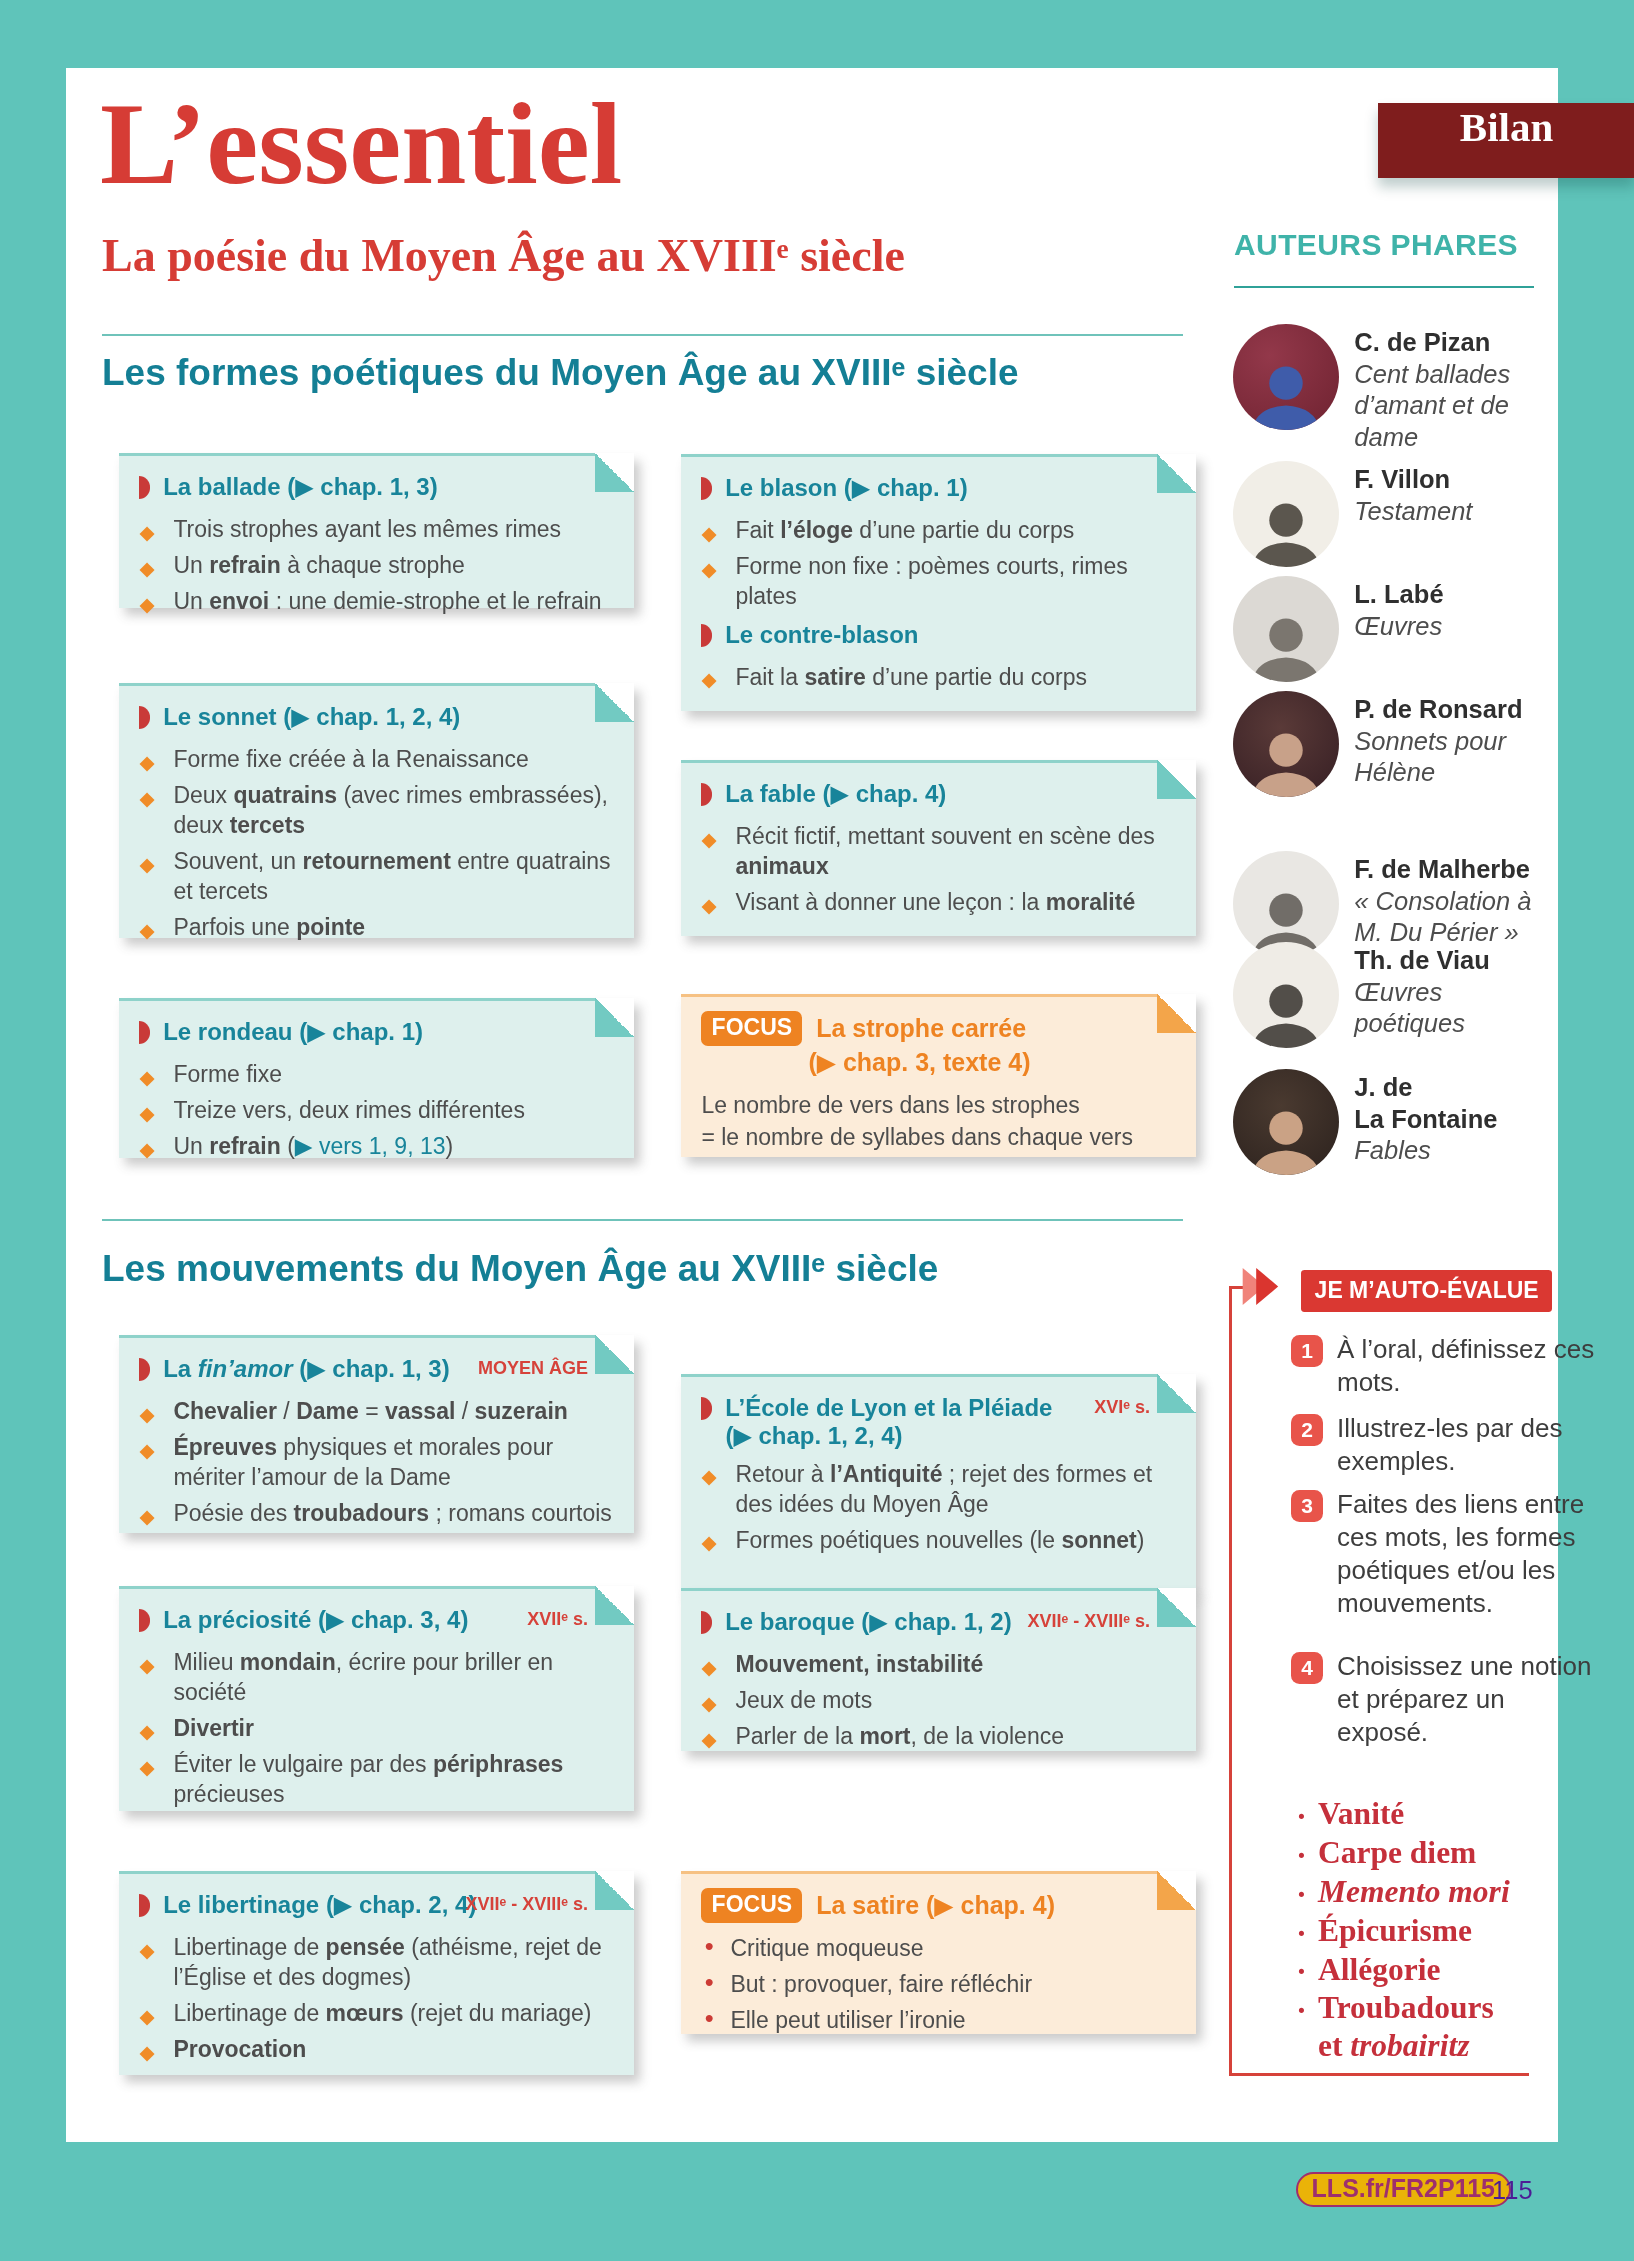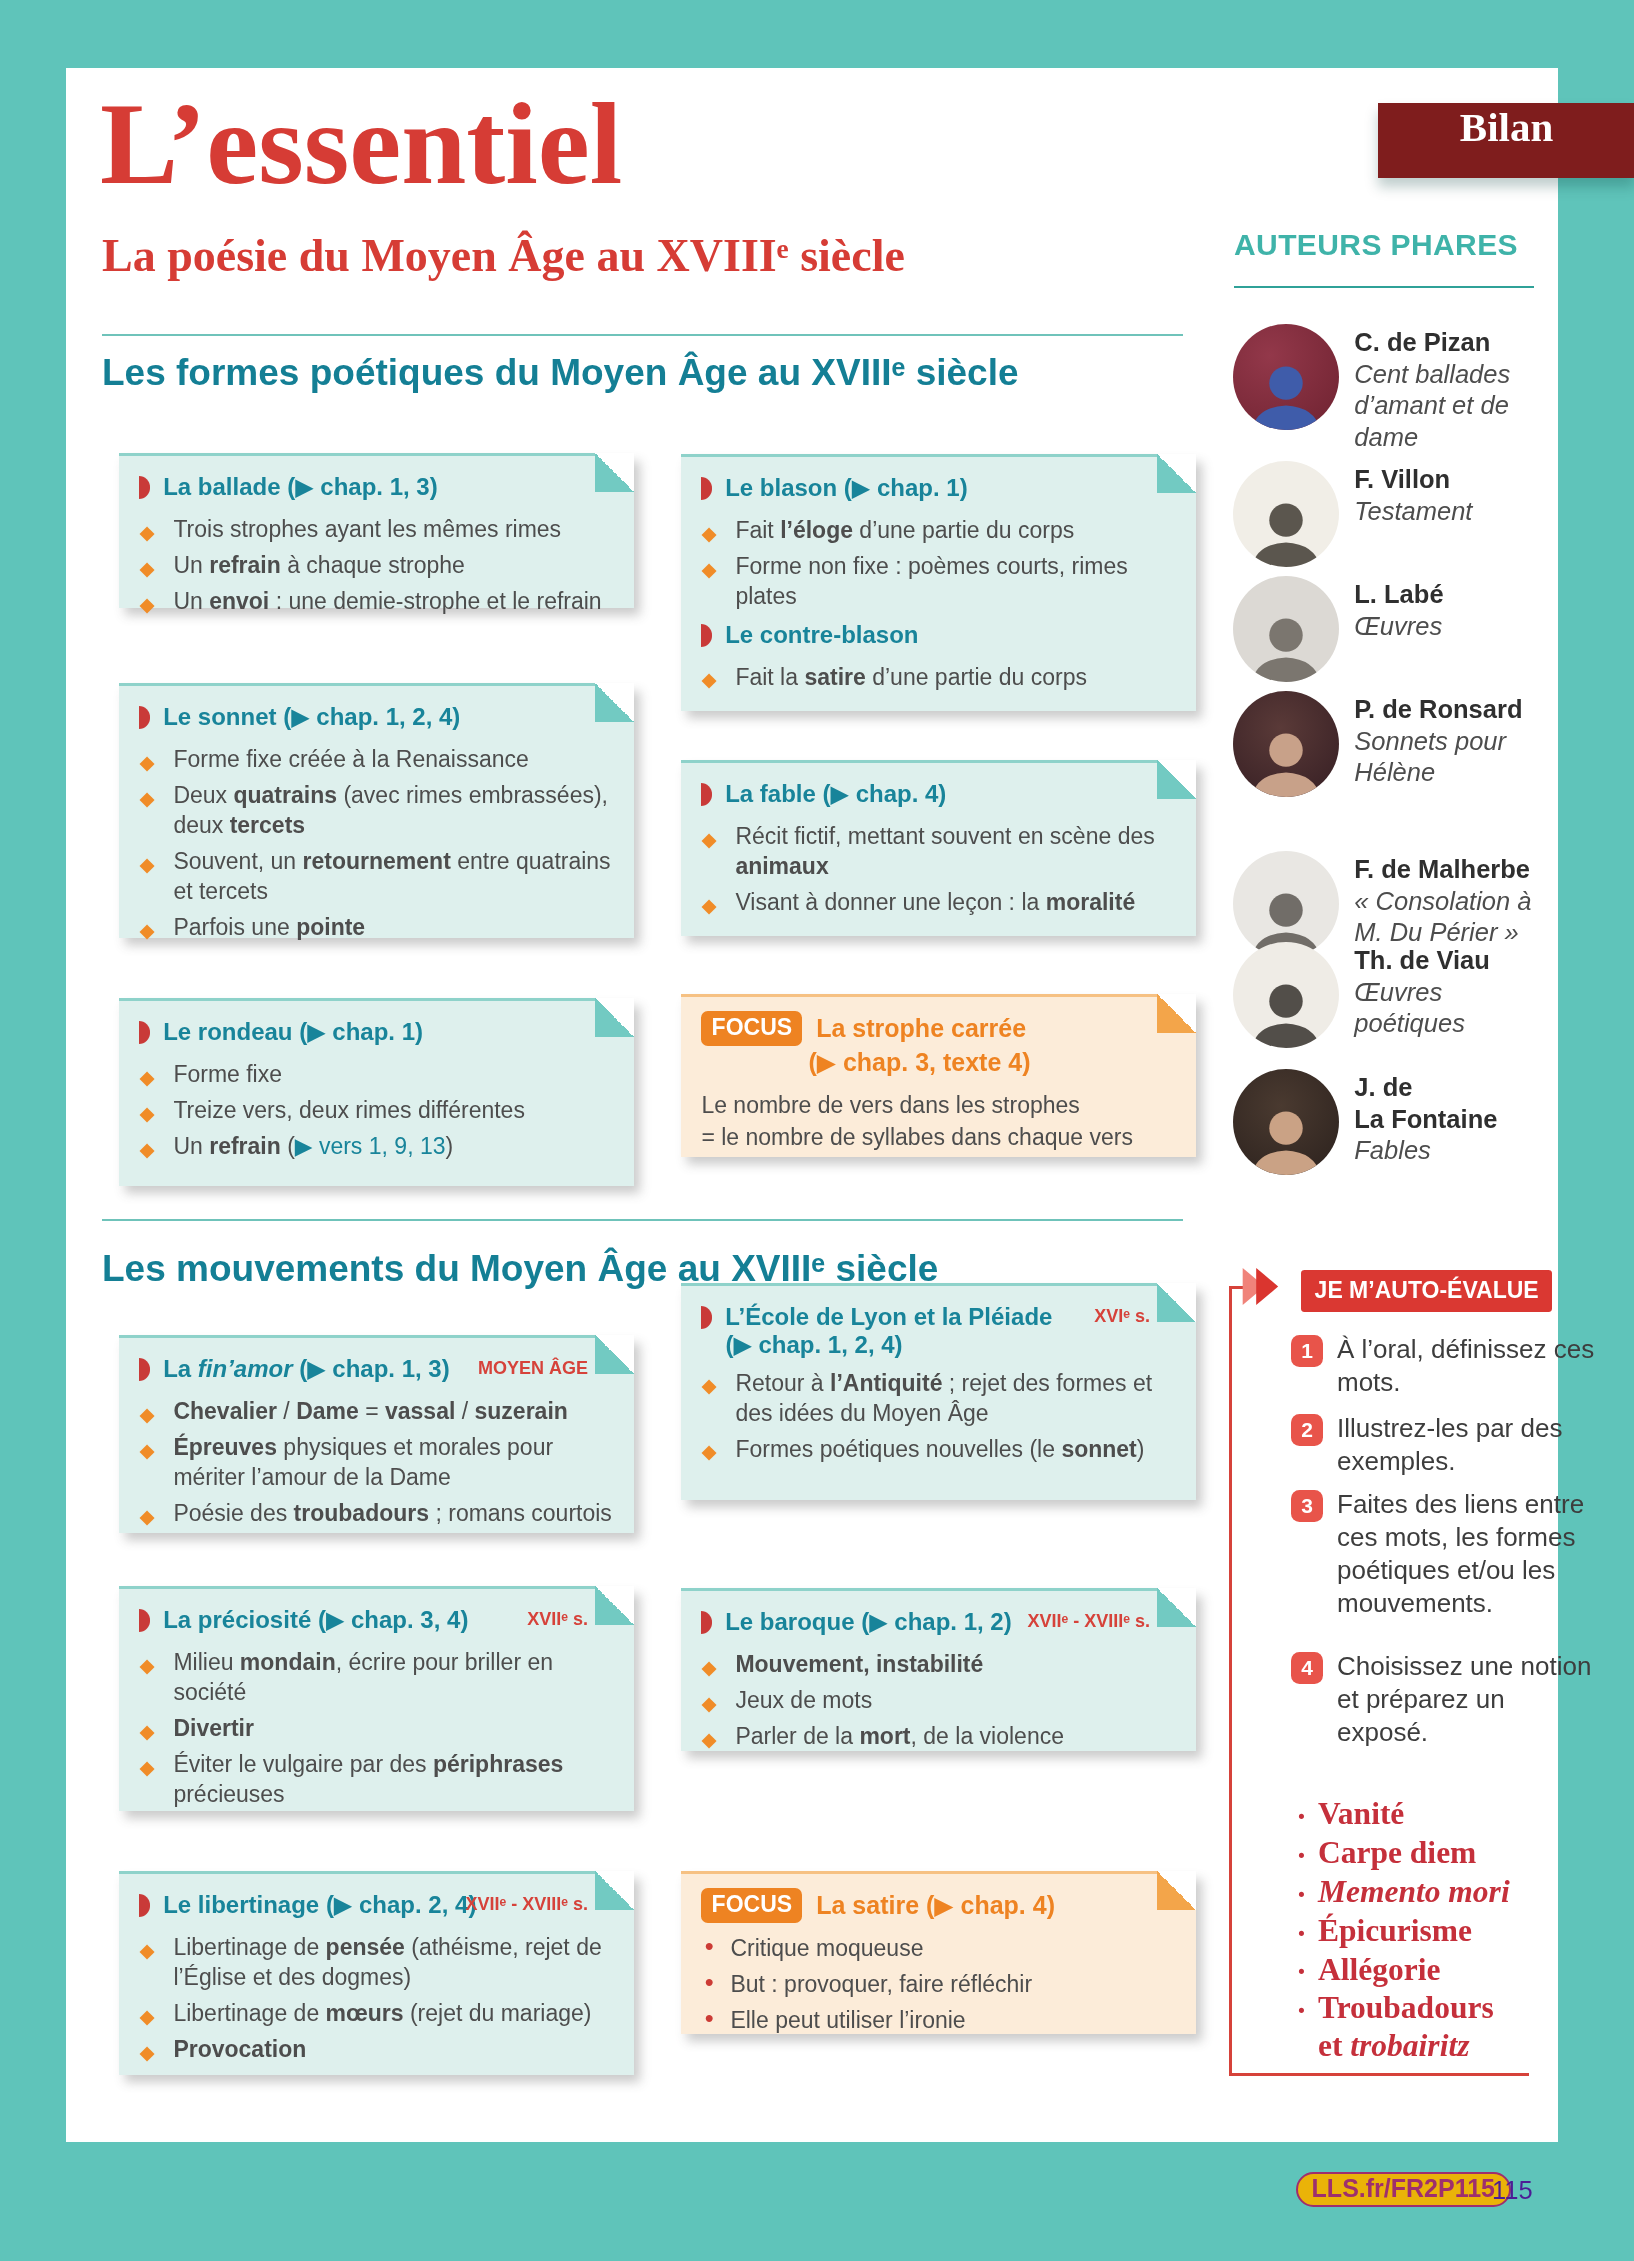--- a/index.html
+++ b/index.html
@@ -102,21 +102,21 @@
     <div class="trow">
       <span class="marker"></span>
       <span class="ctitle">Le sonnet (▶ chap. 1, 2, 4)</span>
     </div>
     <div class="bullet"><span class="bi">◆</span><span>Forme fixe créée à la Renaissance</span></div>
     <div class="bullet"><span class="bi">◆</span><span><span>Deux </span><span style="font-weight: 700;">quatrains</span><span> (avec rimes embrassées), deux </span><span style="font-weight: 700;">tercets</span></span></div>
     <div class="bullet"><span class="bi">◆</span><span><span>Souvent, un </span><span style="font-weight: 700;">retournement</span><span> entre quatrains et tercets</span></span></div>
     <div class="bullet"><span class="bi">◆</span><span><span>Parfois une </span><span style="font-weight: 700;">pointe</span></span></div>
   </div>
 
-  <div class="card" style="left:119px;top:998px;height:188px;">
+  <div class="card" style="left:119px;top:998px;height:160px;">
     <div class="fold"></div>
     <div class="trow">
       <span class="marker"></span>
       <span class="ctitle">Le rondeau (▶ chap. 1)</span>
     </div>
     <div class="bullet"><span class="bi">◆</span><span>Forme fixe</span></div>
     <div class="bullet"><span class="bi">◆</span><span>Treize vers, deux rimes différentes</span></div>
     <div class="bullet"><span class="bi">◆</span><span><span>Un </span><span style="font-weight: 700;">refrain</span><span> (</span><span style="color: rgb(24, 132, 154);">▶ vers 1, 9, 13</span><span>)</span></span></div>
   </div>
 
@@ -164,21 +164,21 @@
     <div class="trow">
       <span class="marker"></span>
       <span class="ctitle"><span>La </span><span style="font-style: italic;">fin’amor</span><span> (▶ chap. 1, 3)</span></span>
       <span class="era">MOYEN ÂGE</span>
     </div>
     <div class="bullet"><span class="bi">◆</span><span><span style="font-weight: 700;">Chevalier</span><span> / </span><span style="font-weight: 700;">Dame</span><span> = </span><span style="font-weight: 700;">vassal</span><span> / </span><span style="font-weight: 700;">suzerain</span></span></div>
     <div class="bullet"><span class="bi">◆</span><span><span style="font-weight: 700;">Épreuves</span><span> physiques et morales pour mériter l’amour de la Dame</span></span></div>
     <div class="bullet"><span class="bi">◆</span><span><span>Poésie des </span><span style="font-weight: 700;">troubadours</span><span> ; romans courtois</span></span></div>
   </div>
 
-  <div class="card" style="left:681px;top:1283px;height:217px;">
+  <div class="card" style="left:681px;top:1374px;height:217px;">
     <div class="fold"></div>
     <div class="trow" style="margin-bottom:0;">
       <span class="marker"></span>
       <span class="ctitle">L’École de Lyon et la Pléiade</span>
       <span class="era">XVIᵉ s.</span>
     </div>
     <div class="ctitle2">(▶ chap. 1, 2, 4)</div>
     <div class="bullet"><span class="bi">◆</span><span><span>Retour à </span><span style="font-weight: 700;">l’Antiquité</span><span> ; rejet des formes et des idées du Moyen Âge</span></span></div>
     <div class="bullet"><span class="bi">◆</span><span><span>Formes poétiques nouvelles (le </span><span style="font-weight: 700;">sonnet</span><span>)</span></span></div>
   </div>

